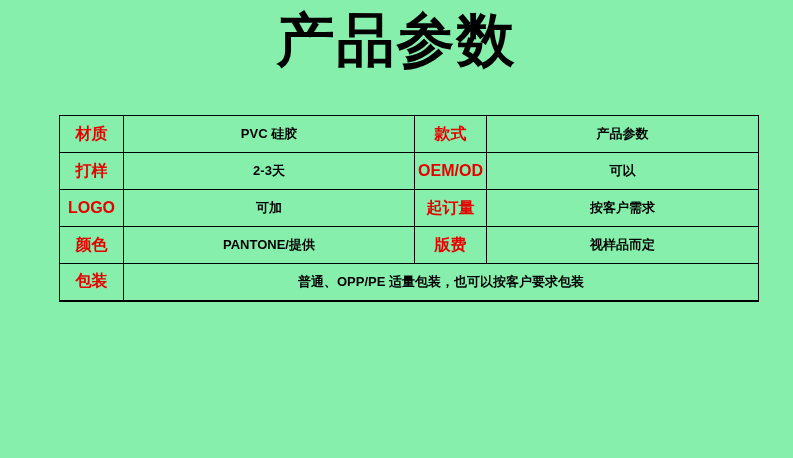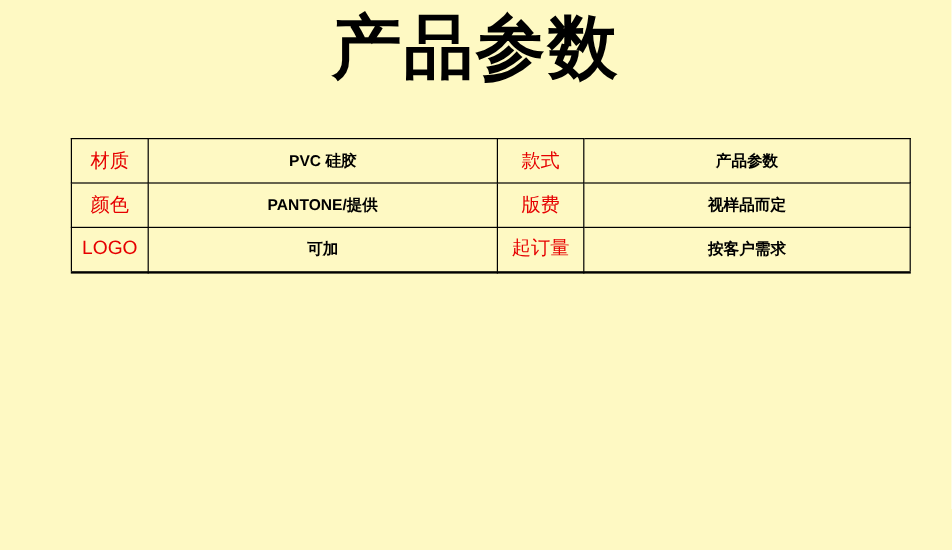--- a/index.html
+++ b/index.html
@@ -5,21 +5,21 @@
   html, body {
     margin: 0;
     padding: 0;
     background: #ffffff;
     font-family: "Liberation Sans", "DejaVu Sans", sans-serif;
   }
   .screen {
     position: relative;
     width: 793px;
     height: 458px;
-    background: #fef9c3;
+    background: #86efac;
     overflow: hidden;
   }
   .page-title {
     position: absolute;
     top: 2px;
     left: 0;
     width: 100%;
     text-align: center;
     font-size: 58px;
     font-weight: 900;
@@ -42,21 +42,21 @@
     padding: 0 2px;
     text-align: center;
     vertical-align: middle;
     overflow: hidden;
     white-space: nowrap;
   }
   tr.row-std  { height: 37px; }
   tr.row-tall { height: 64px; }
   td.label-cell {
     color: #e60000;
-    font-weight: normal;
+    font-weight: bold;
     font-size: 16px;
   }
   td.value-cell {
     color: #000000;
     font-weight: bold;
     font-size: 13px;
   }
 </style>
 </head>
 <body>
@@ -73,27 +73,37 @@
       <col style="width:272px">
     </colgroup>
     <tbody>
       <tr class="row-std">
         <td class="label-cell">材质</td>
         <td class="value-cell">PVC 硅胶</td>
         <td class="label-cell">款式</td>
         <td class="value-cell">产品参数</td>
       </tr>
       <tr class="row-std">
-        <td class="label-cell">颜色</td>
-        <td class="value-cell">PANTONE/提供</td>
-        <td class="label-cell">版费</td>
-        <td class="value-cell">视样品而定</td>
+        <td class="label-cell">打样</td>
+        <td class="value-cell">2-3天</td>
+        <td class="label-cell">OEM/OD</td>
+        <td class="value-cell">可以</td>
       </tr>
       <tr class="row-std">
         <td class="label-cell">LOGO</td>
         <td class="value-cell">可加</td>
         <td class="label-cell">起订量</td>
         <td class="value-cell">按客户需求</td>
       </tr>
+      <tr class="row-std">
+        <td class="label-cell">颜色</td>
+        <td class="value-cell">PANTONE/提供</td>
+        <td class="label-cell">版费</td>
+        <td class="value-cell">视样品而定</td>
+      </tr>
+      <tr class="row-std">
+        <td class="label-cell">包装</td>
+        <td class="value-cell" colspan="3">普通、OPP/PE 适量包装，也可以按客户要求包装</td>
+      </tr>
     </tbody>
   </table>
 
 </div>
 
 </body></html>

